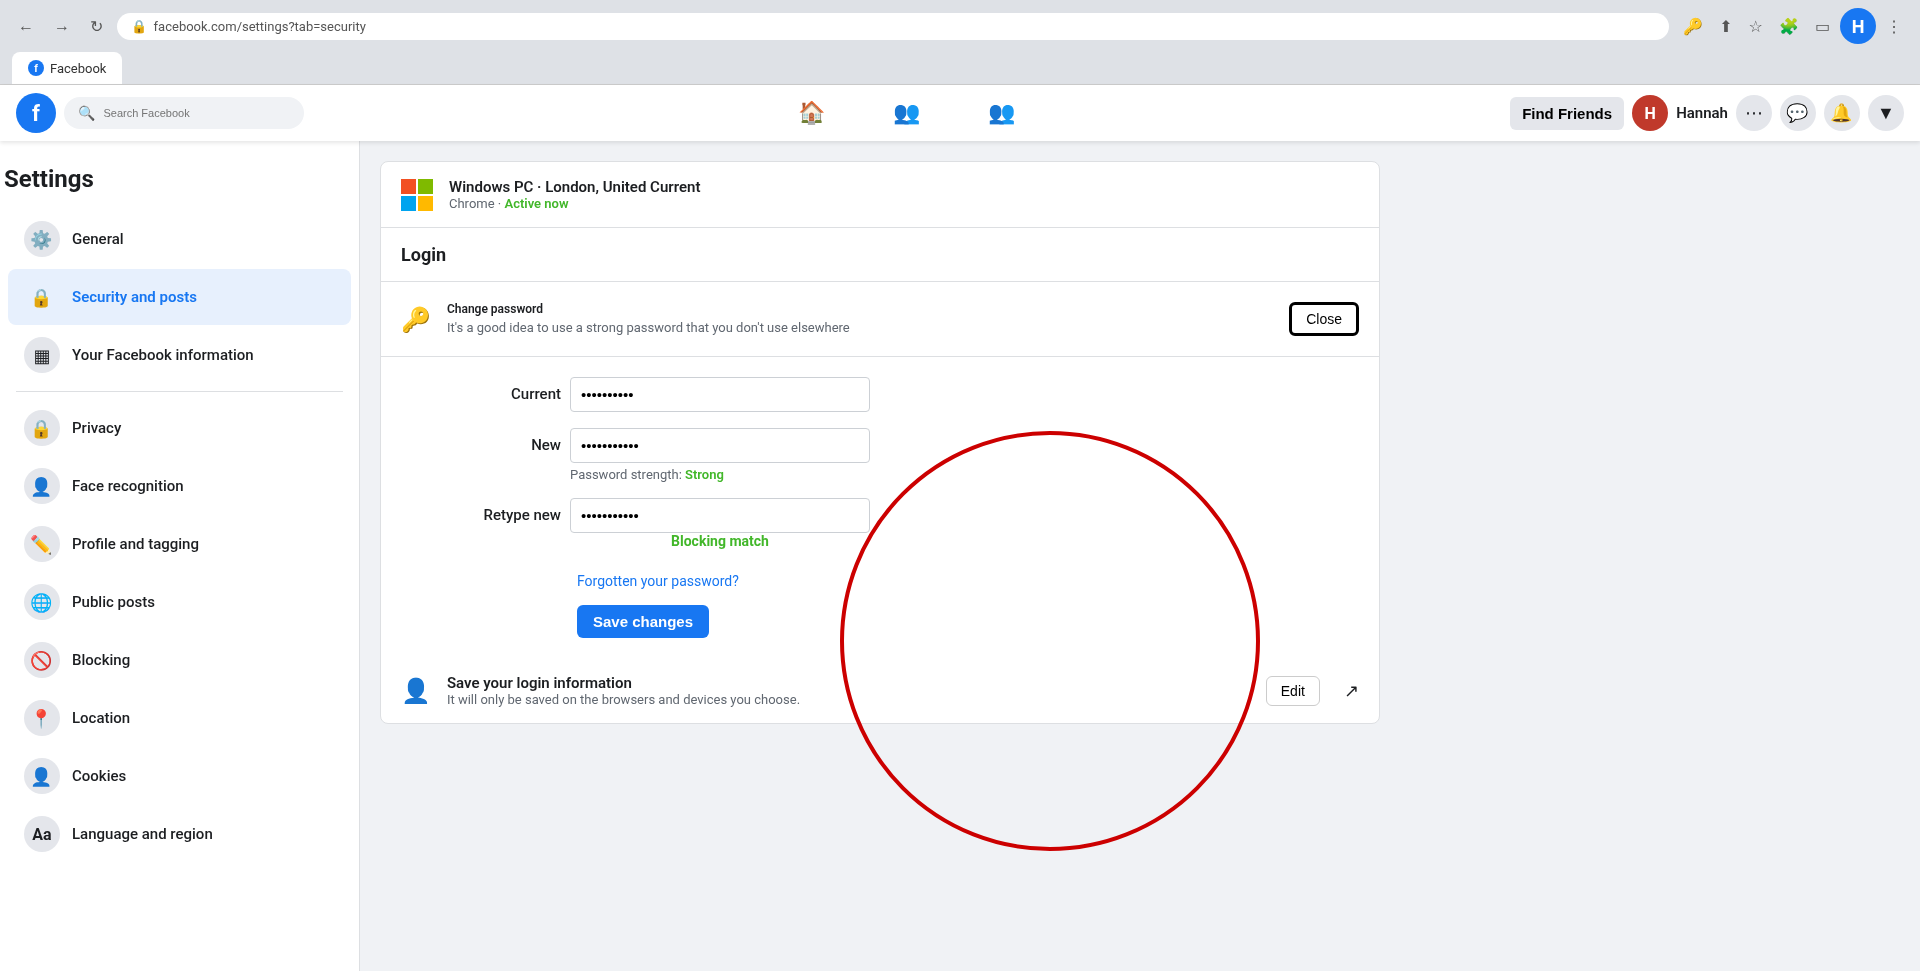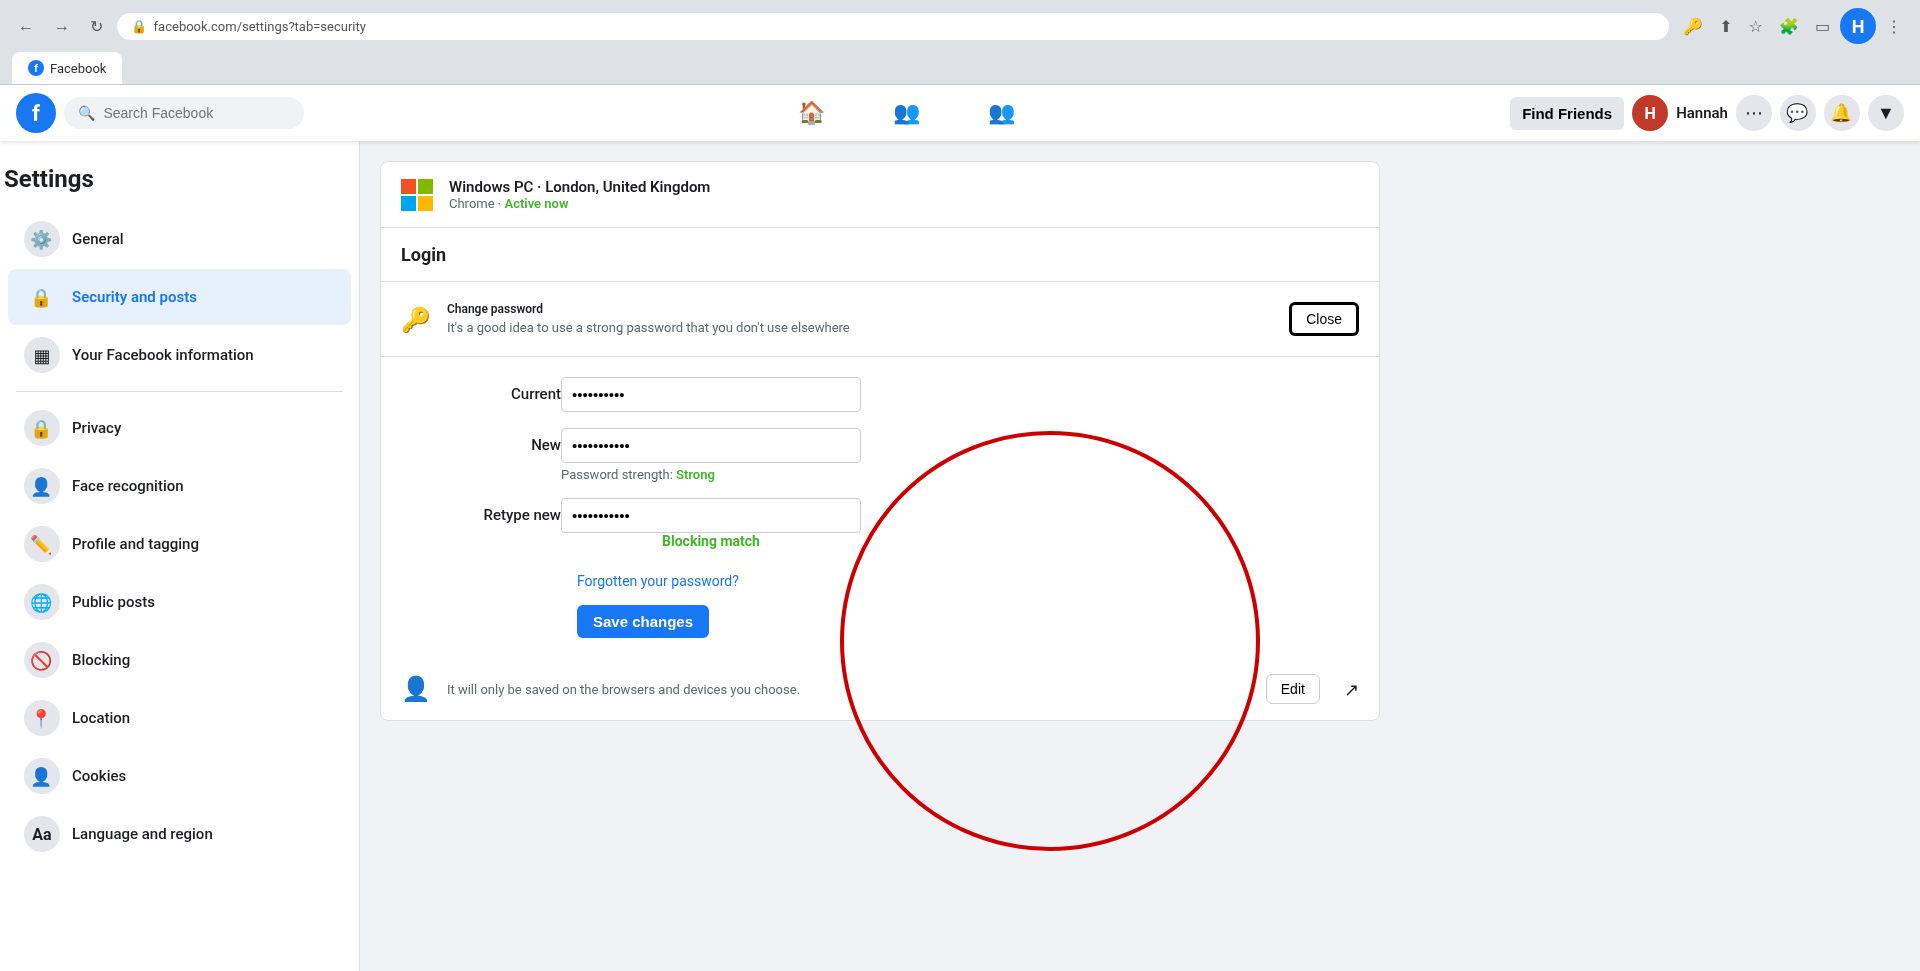--- a/index.html
+++ b/index.html
@@ -18,21 +18,21 @@
     .browser-tab { background: white; padding: 8px 16px; border-radius: 8px 8px 0 0; font-size: 13px; color: #333; display: flex; align-items: center; gap: 6px; }
     .browser-tab .favicon { width: 16px; height: 16px; background: #1877f2; border-radius: 50%; display: inline-flex; align-items: center; justify-content: center; color: white; font-weight: bold; font-size: 10px; }
 
     
     .fb-app { display: flex; flex-direction: column; height: calc(100vh - 72px); }
 
     
     .fb-nav { background: white; box-shadow: 0 2px 4px rgba(0,0,0,0.1); padding: 0 16px; display: flex; align-items: center; height: 56px; gap: 8px; position: relative; z-index: 10; }
     .fb-logo { width: 40px; height: 40px; background: #1877f2; border-radius: 50%; display: flex; align-items: center; justify-content: center; color: white; font-weight: bold; font-size: 22px; flex-shrink: 0; }
     .fb-search { display: flex; align-items: center; background: #f0f2f5; border-radius: 20px; padding: 8px 14px; gap: 8px; min-width: 240px; }
-    .fb-search input { background: none; border: none; outline: none; font-size: 14px; color: #1c1e21; width: 160px; }
+    .fb-search input { background: none; border: none; outline: none; font-size: 11px; color: #1c1e21; width: 160px; }
     .fb-search-icon { color: #606770; font-size: 14px; }
     .fb-nav-center { flex: 1; display: flex; justify-content: center; gap: 4px; }
     .fb-nav-center-btn { background: none; border: none; cursor: pointer; padding: 8px 32px; border-radius: 8px; color: #606770; font-size: 22px; position: relative; }
     .fb-nav-right { display: flex; align-items: center; gap: 8px; }
     .fb-find-friends-btn { background: #e4e6eb; border: none; border-radius: 6px; padding: 8px 12px; font-size: 15px; font-weight: 600; cursor: pointer; }
     .fb-avatar { width: 36px; height: 36px; border-radius: 50%; background: #c0392b; display: flex; align-items: center; justify-content: center; color: white; font-weight: bold; font-size: 16px; }
     .fb-nav-icon-btn { background: #e4e6eb; border: none; border-radius: 50%; width: 36px; height: 36px; display: flex; align-items: center; justify-content: center; cursor: pointer; font-size: 18px; color: #1c1e21; }
     .fb-user-name { font-size: 15px; font-weight: 600; }
 
     
@@ -63,21 +63,21 @@
     
     .change-password-row { display: flex; align-items: flex-start; padding: 20px; border-bottom: 1px solid #dddfe2; gap: 16px; }
     .cp-icon { font-size: 24px; color: #606770; flex-shrink: 0; margin-top: 4px; }
     .cp-info { flex: 1; }
     .cp-title { font-size: 12px; font-weight: 600; margin-bottom: 4px; }
     .cp-subtitle { font-size: 13px; color: #606770; }
     .cp-close-btn { background: white; border: 3px solid #000000; border-radius: 6px; padding: 6px 14px; cursor: pointer; font-size: 14px; font-weight: 500; }
 
     
     .password-form { padding: 20px 60px; }
-    .form-row { display: flex; align-items: flex-start; margin-bottom: 16px; gap: 0; }
+    .form-row { display: flex; align-items: flex-start; margin-bottom: 16px; gap: 9px; }
     .form-label { width: 120px; text-align: right; padding-top: 8px; font-size: 15px; color: #1c1e21; font-weight: 500; flex-shrink: 0; }
     .form-field { flex: 1; max-width: 300px; }
     .form-input { width: 100%; padding: 8px 10px; border: 1px solid #ccd0d5; border-radius: 4px; font-size: 15px; outline: none; }
     .strength-text { font-size: 13px; color: #606770; margin-top: 4px; }
     .strength-text .strong { color: #42b72a; font-weight: 600; }
     .match-text { font-size: 14px; font-weight: 700; color: #42b72a; text-align: center; margin-bottom: 8px; }
     .forgot-link { color: #1877f2; font-size: 14px; text-decoration: none; cursor: pointer; display: block; margin-bottom: 16px; padding-left: 136px; }
     .save-changes-btn { background: #1877f2; color: white; border: none; border-radius: 6px; padding: 8px 16px; font-size: 15px; font-weight: 600; cursor: pointer; margin-left: 136px; }
 
     
@@ -237,21 +237,21 @@
       <div class="settings-panel">
 
         <div class="device-row">
           <div class="windows-icon">
             <div></div>
               <div></div>
               <div></div>
               <div></div>
           </div>
           <div class="device-info">
-            <div class="device-name">Windows PC · London, United Kingdom</div>
+            <div class="device-name">Windows PC · London, United Current</div>
             <div class="device-status">
               <span>Chrome</span>
               <span> · </span>
               <span class="active-now">Active now</span>
             </div>
           </div>
         </div>
 
         <div class="login-section-header">Login</div>
 
@@ -291,20 +291,21 @@
             </div>
           </div>
 
           <a class="forgot-link">Forgotten your password?</a>
           <button class="save-changes-btn">Save changes</button>
         </div>
 
         <div class="save-login-row">
           <span class="sl-icon">👤</span>
           <div class="sl-info">
+            <div class="sl-title">Save your login information</div>
             <div class="sl-subtitle">It will only be saved on the browsers and devices you choose.</div>
           </div>
           <button class="sl-edit-btn">Edit</button>
           <span style="font-size:18px;cursor:pointer;margin-left:8px;">↗</span>
         </div>
 
       </div>
     </div>
   </div>
 </div>

